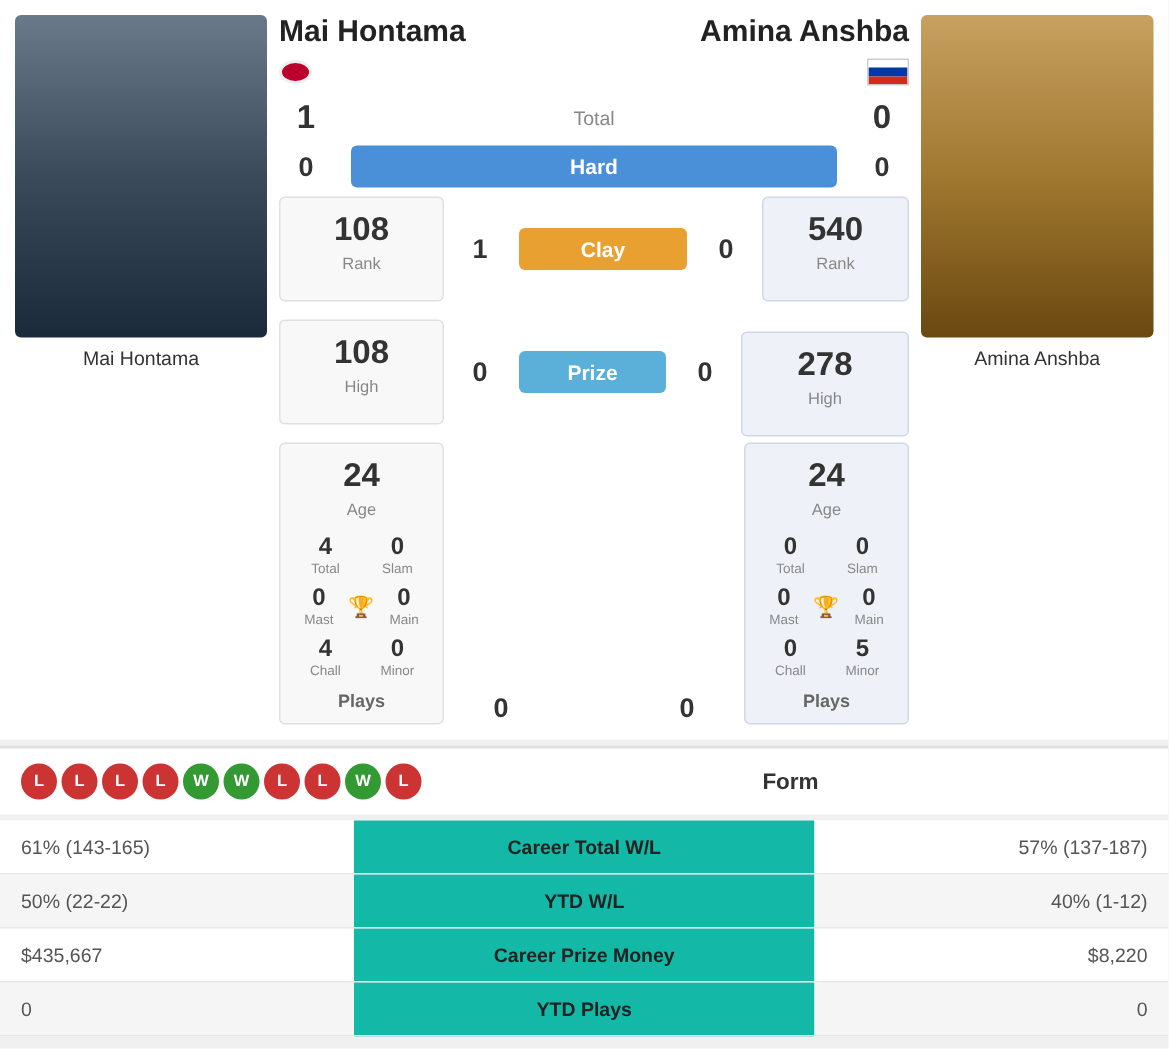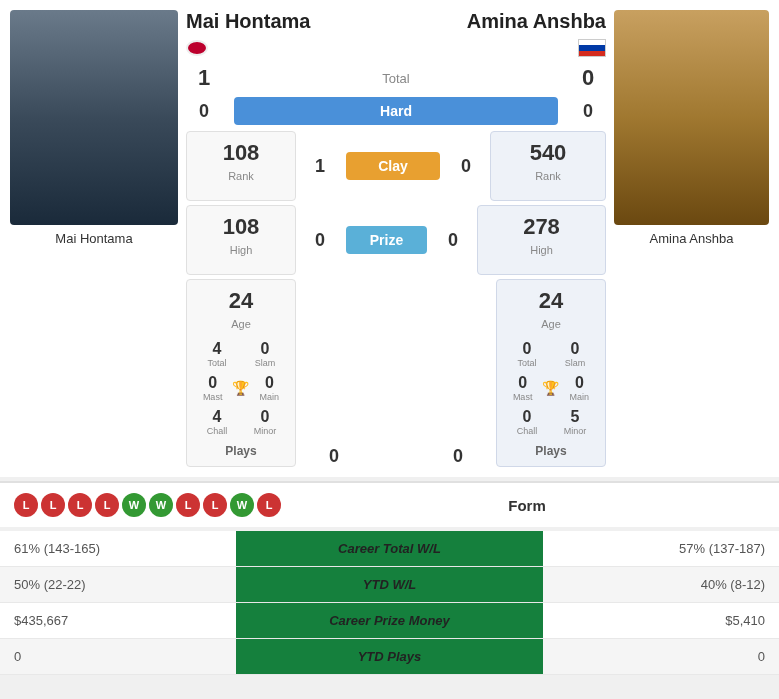--- a/index.html
+++ b/index.html
@@ -100,22 +100,21 @@
     }
     .stats-table td {
       padding: 10px 14px;
       font-size: 13px;
       color: #333;
     }
     .stats-table .center-col {
       text-align: center;
       font-weight: bold;
       color: #222;
-      background: #15803d;
-      font-style: italic;
+      background: #14b8a6;
     }
     .stats-table .left-col {
       text-align: left;
       color: #555;
     }
     .stats-table .right-col {
       text-align: right;
       color: #555;
     }
     .stats-table tr:nth-child(odd) .left-col,
@@ -210,21 +209,21 @@
         </div>
 
         <div style="flex:1; display:flex; align-items:center; justify-content:space-between;">
           <div style="font-size:18px; font-weight:bold; color:#333; width:36px; text-align:center;">1</div>
           <div style="flex:1; margin:0 4px;">
             <div class="surface-btn surface-clay">Clay</div>
           </div>
           <div style="font-size:18px; font-weight:bold; color:#333; width:36px; text-align:center;">0</div>
         </div>
 
-        <div class="player-card player-card-right" style="width:116px; flex-shrink:0;">
+        <div class="player-card player-card-right" style="width:98px; flex-shrink:0;">
           <div class="stat-item">
             <span class="stat-value">540</span>
             <span class="stat-label">Rank</span>
           </div>
         </div>
       </div>
 
       <div style="display:flex; align-items:center; justify-content:space-between; gap:6px;">
 
         <div class="player-card" style="width:110px; flex-shrink:0;">
@@ -235,21 +234,21 @@
         </div>
 
         <div style="flex:1; display:flex; align-items:center; justify-content:space-between;">
           <div style="font-size:18px; font-weight:bold; color:#333; width:36px; text-align:center;">0</div>
           <div style="flex:1; margin:0 4px;">
             <div class="surface-btn surface-indoor">Prize</div>
           </div>
           <div style="font-size:18px; font-weight:bold; color:#333; width:36px; text-align:center;">0</div>
         </div>
 
-        <div class="player-card player-card-right" style="width:129px; flex-shrink:0;">
+        <div class="player-card player-card-right" style="width:112px; flex-shrink:0;margin-top:16px;">
           <div class="stat-item">
             <span class="stat-value">278</span>
             <span class="stat-label">High</span>
           </div>
         </div>
       </div>
 
       <div style="display:flex; align-items:flex-end; gap:20px;">
 
         <div class="player-card" style="width:110px; flex-shrink:0;">
@@ -378,26 +377,26 @@
       <tbody id="stats-tbody">
 
       <tr>
     <td class="left-col" style="background:#fff">61% (143-165)</td>
     <td class="center-col">Career Total W/L</td>
     <td class="right-col" style="background:#fff">57% (137-187)</td>
   </tr>
           <tr>
     <td class="left-col" style="background:#f5f5f5">50% (22-22)</td>
     <td class="center-col">YTD W/L</td>
-    <td class="right-col" style="background:#f5f5f5">40% (8-12)</td>
+    <td class="right-col" style="background:#f5f5f5">40% (1-12)</td>
   </tr>
           <tr>
     <td class="left-col" style="background:#fff">$435,667</td>
     <td class="center-col">Career Prize Money</td>
-    <td class="right-col" style="background:#fff">$5,410</td>
+    <td class="right-col" style="background:#fff">$8,220</td>
   </tr>
           <tr>
     <td class="left-col" style="background:#f5f5f5">0</td>
     <td class="center-col">YTD Plays</td>
     <td class="right-col" style="background:#f5f5f5">0</td>
   </tr>
         </tbody>
     </table>
   </div>
 

